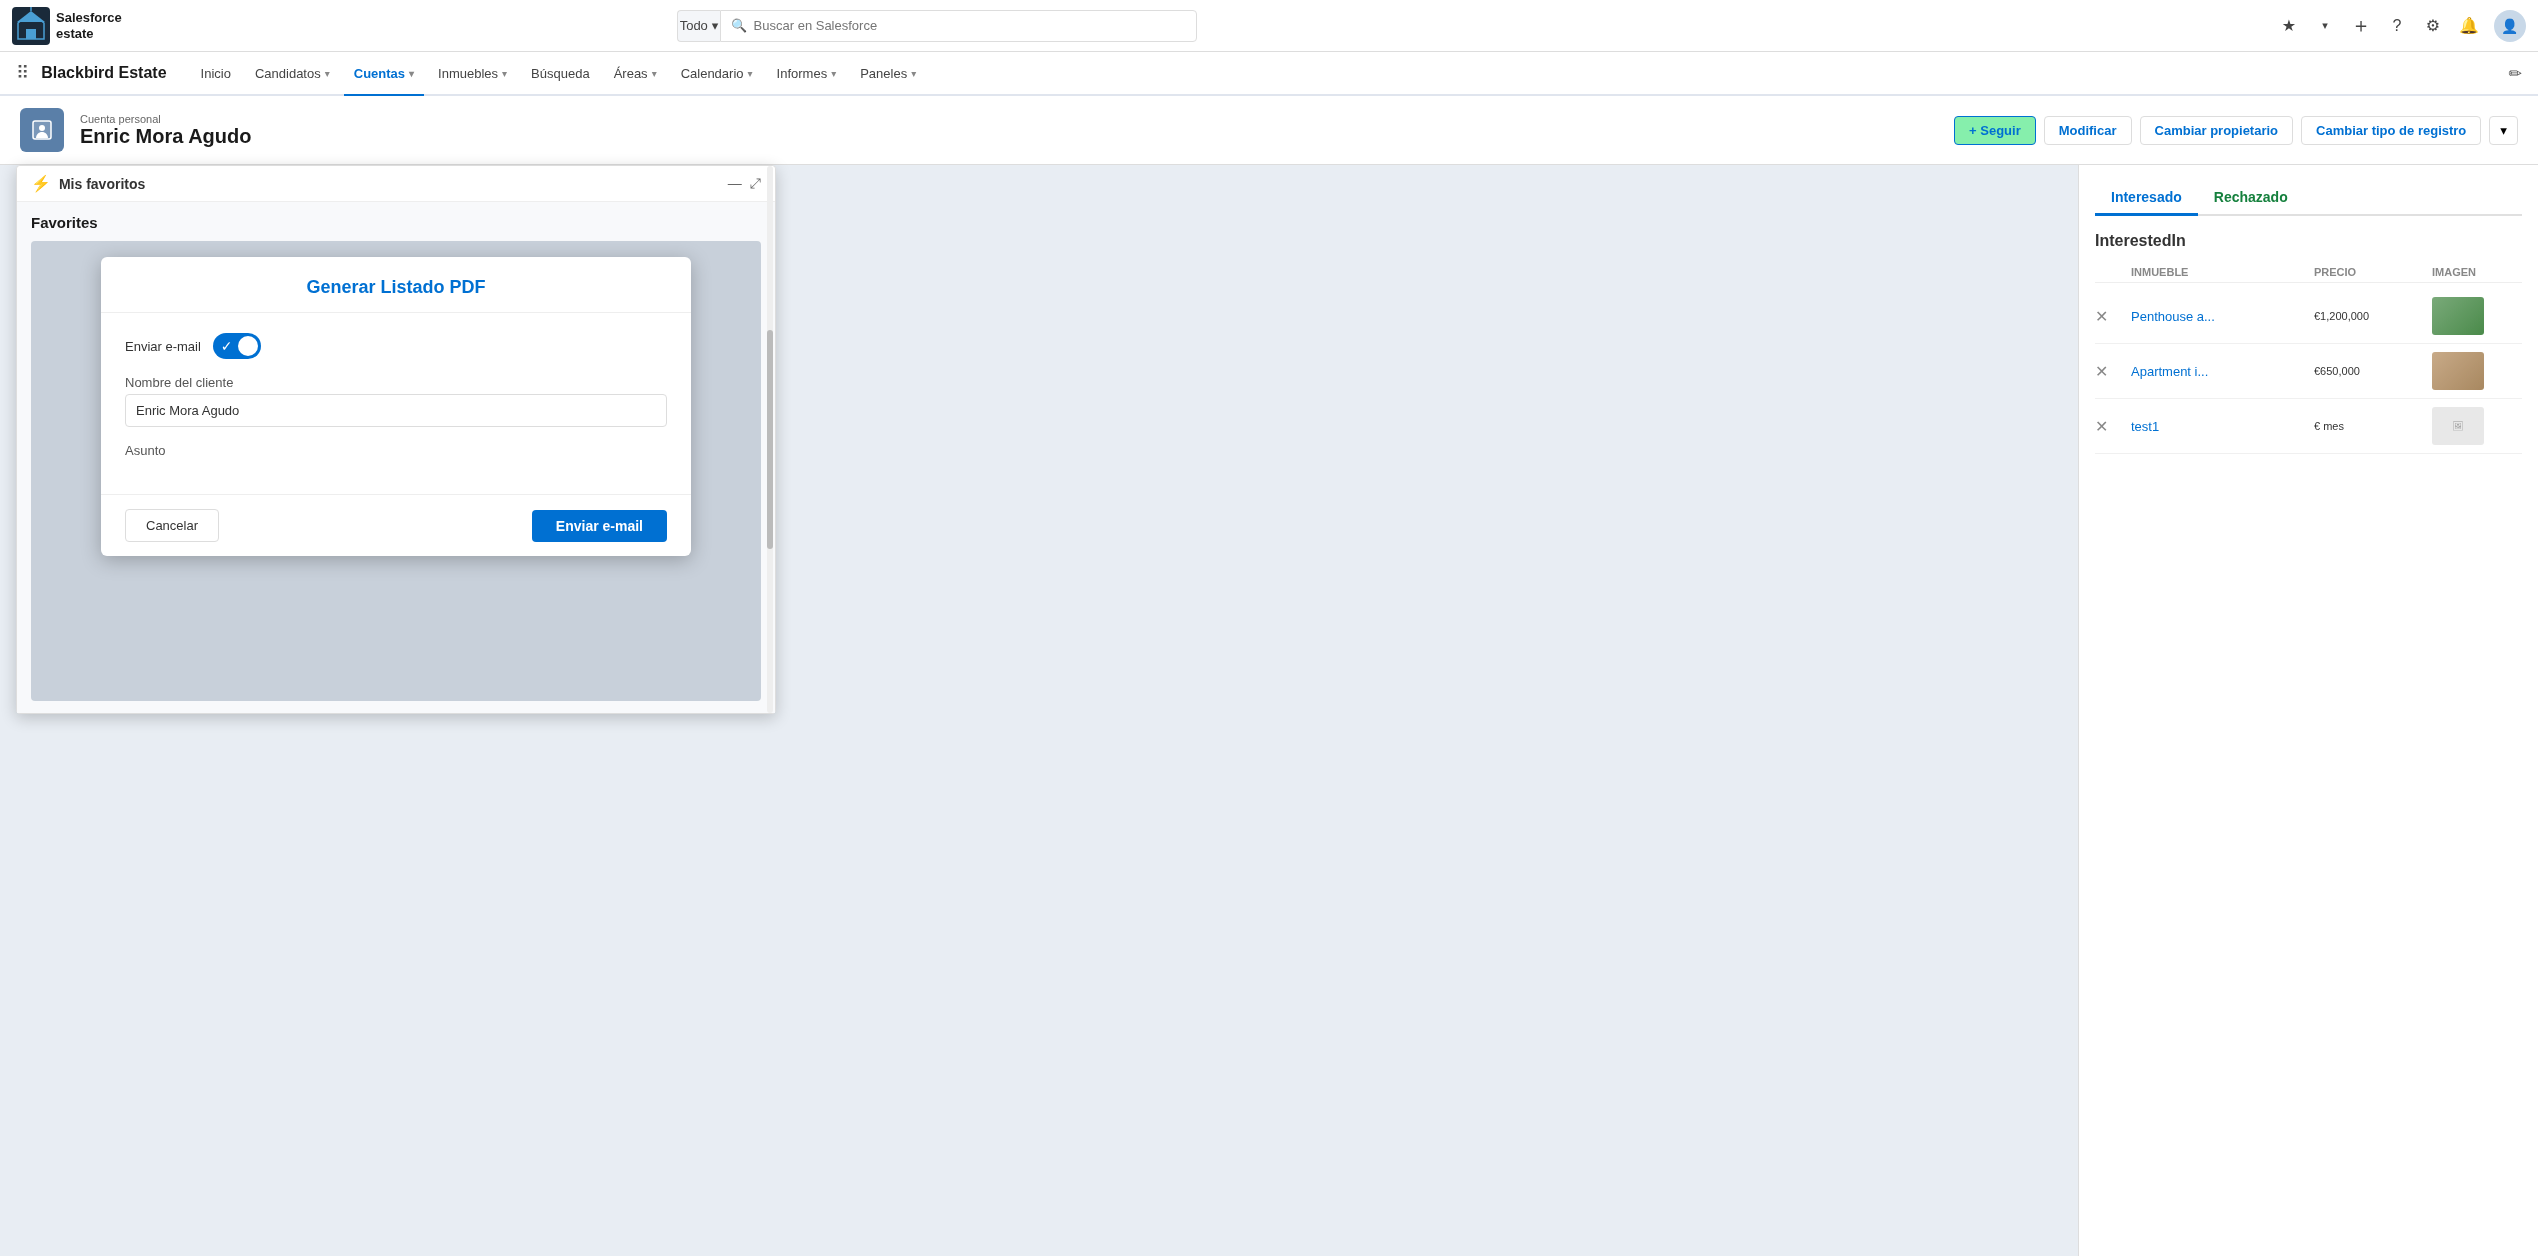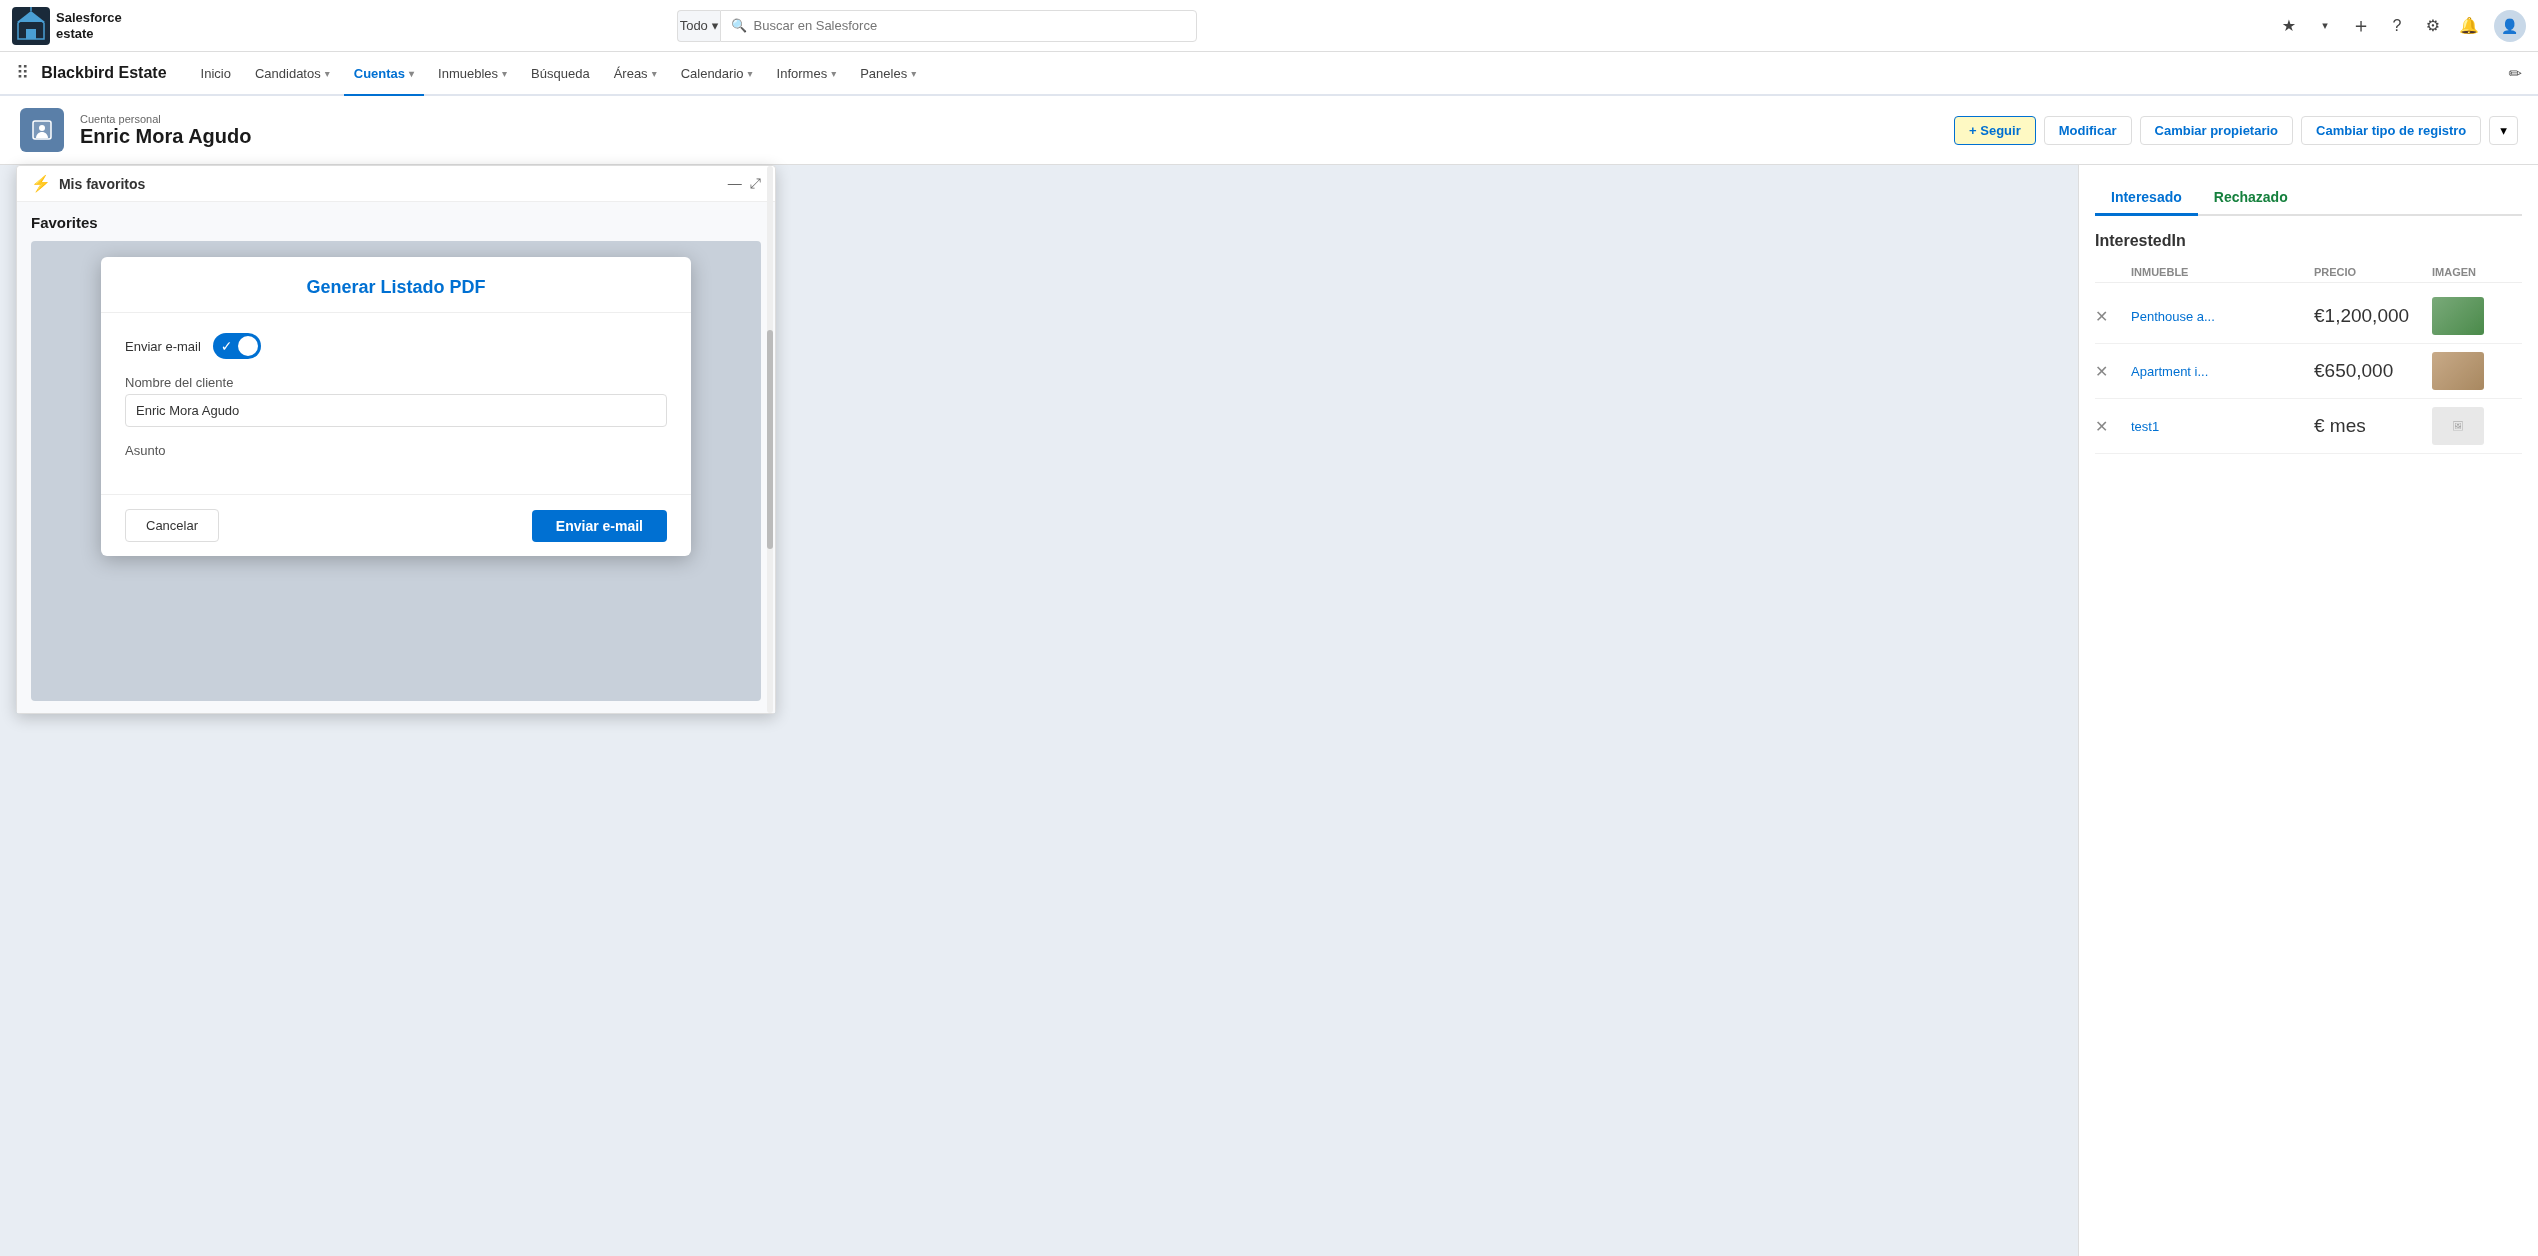--- a/index.html
+++ b/index.html
@@ -40,21 +40,21 @@
     .record-header {
       background: #fff; border-bottom: 1px solid #ddd; padding: 12px 20px;
       display: flex; align-items: center; gap: 16px;
     }
     .record-icon { width: 44px; height: 44px; background: #5a7fa8; border-radius: 6px; display: flex; align-items: center; justify-content: center; color: #fff; font-size: 20px; flex-shrink: 0; }
     .record-meta { flex: 1; }
     .record-type { font-size: 11px; color: #666; }
     .record-title { font-size: 20px; font-weight: 700; color: #1a1a1a; }
     .record-actions { display: flex; align-items: center; gap: 8px; }
     .btn { padding: 6px 14px; border-radius: 4px; font-size: 13px; cursor: pointer; border: 1px solid #ddd; background: #fff; color: #0070d2; font-weight: 600; display: flex; align-items: center; gap: 4px; }
-    .btn-follow { background: #fef9c3; color: #0070d2; border-color: #0070d2; }
+    .btn-follow { background: #86efac; color: #0070d2; border-color: #0070d2; }
     .btn-dropdown { padding: 6px 10px; border-radius: 4px; border: 1px solid #ddd; background: #fff; cursor: pointer; }
 
     
     .favorites-panel {
       position: absolute; top: 0; left: 16px; width: 760px;
       background: #fff; border: 1px solid #ddd; border-radius: 4px;
       box-shadow: 0 4px 16px rgba(0,0,0,0.2); z-index: 20;
     }
     .panel-header {
       display: flex; align-items: center; padding: 8px 14px; border-bottom: 1px solid #eee;
@@ -91,21 +91,21 @@
     }
     .tabs-row { display: flex; gap: 0; border-bottom: 2px solid #e0e0e0; margin-bottom: 16px; }
     .tab { padding: 8px 16px; font-size: 14px; font-weight: 600; cursor: pointer; border-bottom: 3px solid transparent; margin-bottom: -2px; color: #15803d; }
     .tab.active { color: #0070d2; border-bottom-color: #0070d2; }
     .interested-title { font-size: 16px; font-weight: 700; margin-bottom: 12px; }
     .table-header { display: grid; grid-template-columns: 28px 1fr 110px 90px; gap: 8px; padding: 4px 0; border-bottom: 1px solid #eee; margin-bottom: 6px; }
     .th { font-size: 11px; font-weight: 600; color: #888; text-transform: uppercase; }
     .table-row-item { display: grid; grid-template-columns: 28px 1fr 110px 90px; gap: 8px; padding: 8px 0; border-bottom: 1px solid #f0f0f0; align-items: center; }
     .close-x { color: #888; font-size: 16px; cursor: pointer; display: flex; align-items: center; }
     .link-blue { color: #0070d2; cursor: pointer; text-decoration: none; font-size: 13px; }
-    .price-text { font-size: 19px; color: #333; }
+    .price-text { font-size: 11px; color: #333; }
     .thumb { width: 52px; height: 38px; background: #c8d8c8; border-radius: 3px; overflow: hidden; display: flex; align-items: center; justify-content: center; font-size: 10px; color: #666; }
     
     .thumb-green { background: linear-gradient(135deg, #7aaa7a, #4a8a4a); }
     .thumb-tan { background: linear-gradient(135deg, #c8aa88, #a88860); }
     .thumb-placeholder { background: #e8e8e8; font-size: 9px; color: #999; }
 
     
     .mid-content {
       position: absolute; left: 16px; top: 66px; width: 530px; background: #fff;
       border: 1px solid #ddd; border-radius: 4px; padding: 16px;

